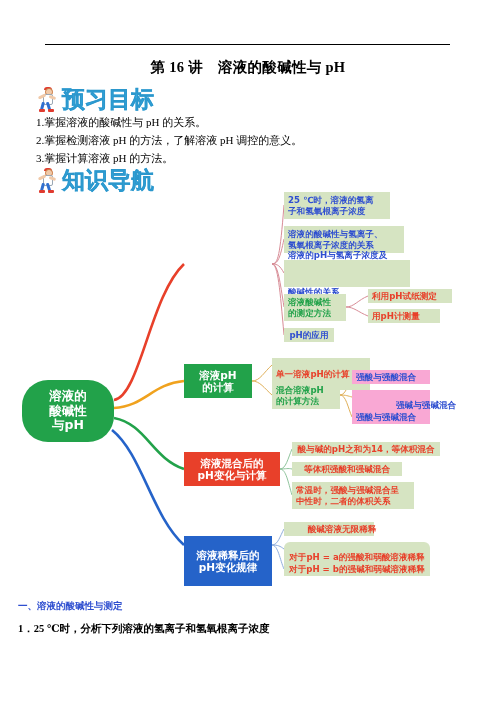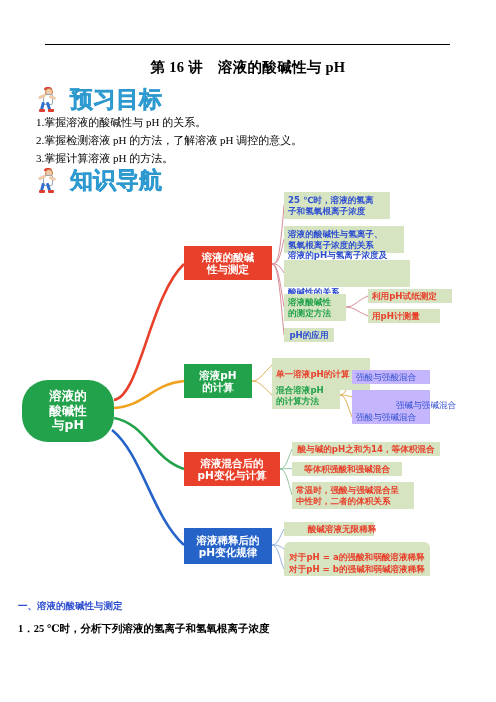--- a/index.html
+++ b/index.html
@@ -45,21 +45,21 @@
     letter-spacing: 0.3px;
     color: #000;
     white-space: pre;
   }
 
   
   .banner {
     position: absolute;
     display: flex;
     align-items: center;
-    gap: 12px;
+    gap: 4px;
   }
   .banner-1 { left: 36px; top: 86px; }
   .banner-2 { left: 36px; top: 167px; }
 
   .runner-icon {
     width: 22px;
     height: 26px;
     position: relative;
     flex: 0 0 auto;
   }
@@ -206,21 +206,21 @@
     text-align: center;
     flex-direction: column;
   }
   .n1.red   { background: #e8402a; }
   .n1.green { background: #22a24a; }
   .n1.blue  { background: #2563c9; }
 
   .n1-a { left: 184px; top: 60px;  width: 88px; height: 34px; }
   .n1-b { left: 184px; top: 178px; width: 68px; height: 34px; }
   .n1-c { left: 184px; top: 266px; width: 96px; height: 34px; }
-  .n1-d { left: 184px; top: 342px; width: 88px; height: 36px; }
+  .n1-d { left: 184px; top: 350px; width: 88px; height: 50px; }
 
   
   .n2 {
     background: #d6e4c2;
     font-weight: bold;
     font-size: 8.6px;
     padding: 3px 4px;
     flex-direction: column;
     align-items: flex-start;
     justify-content: center;
@@ -253,21 +253,21 @@
 
   
   .b1 {
     left: 272px; top: 172px; width: 98px; height: 32px;
     background: #d6e4c2; color: #e8402a; font-weight: bold;
     font-size: 8.6px; padding: 2px 4px; align-items: center; white-space: pre;
   }
   .b2 { left: 272px; top: 196px; width: 68px; height: 27px; }
 
   .b2c { 
-    background: #c4b5fd; color: #2f4fd0; font-weight: normal;
+    background: #f9a8d4; color: #2f4fd0; font-weight: bold;
     font-size: 8.6px; padding: 2px 4px; align-items: center; white-space: pre;
   }
   .b2c1 { left: 352px; top: 184px; width: 78px; height: 14px; }
   .b2c2 { left: 352px; top: 204px; width: 78px; height: 30px; padding-left: 44px; }
   .b2c3 { left: 352px; top: 224px; width: 78px; height: 14px; }
 
   
   .c1 { left: 292px; top: 256px; width: 148px; height: 14px; }
   .c2 { left: 292px; top: 276px; width: 110px; height: 14px; }
   .c3 { left: 292px; top: 296px; width: 122px; height: 27px; }
@@ -383,24 +383,20 @@
       <path d="M272 359 C 278 359, 280 360, 284 363" stroke="#90aedd" stroke-width="1" fill="none"></path>
       <path d="M272 359 C 278 359, 280 374, 284 383" stroke="#90aedd" stroke-width="1" fill="none"></path>
     </svg>
 
     <div class="node node-root">
       <span>溶液的</span>
       <span>酸碱性</span>
       <span>与pH</span>
     </div>
 
-    <div class="node n1 red n1-a">
-      <span>溶液的酸碱</span>
-      <span>性与测定</span>
-    </div>
 
     <div class="node n2 blue-t a1">
       <span>25 ℃时，溶液的氢离</span>
       <span>子和氢氧根离子浓度</span>
     </div>
     <div class="node n2 blue-t a2">
       <span>溶液的酸碱性与氢离子、</span>
       <span>氢氧根离子浓度的关系</span>
     </div>
     <div class="node n2 blue-t a3">

